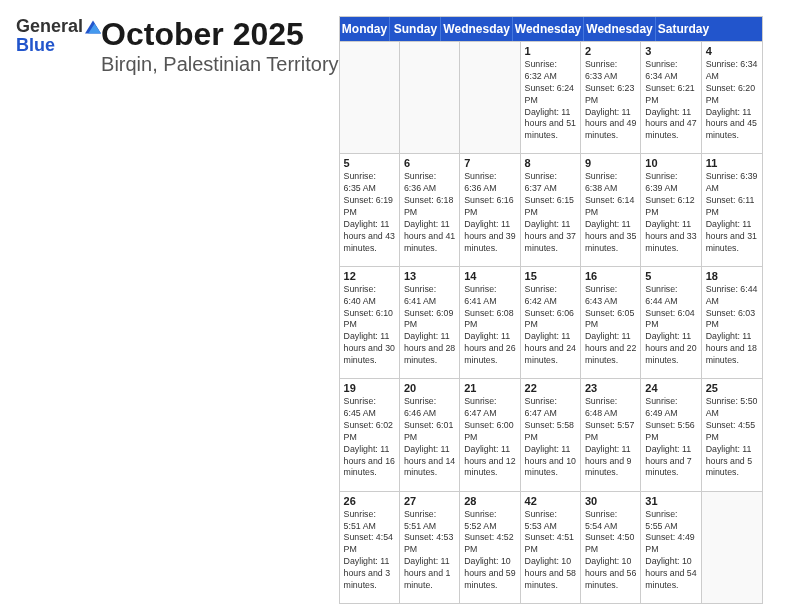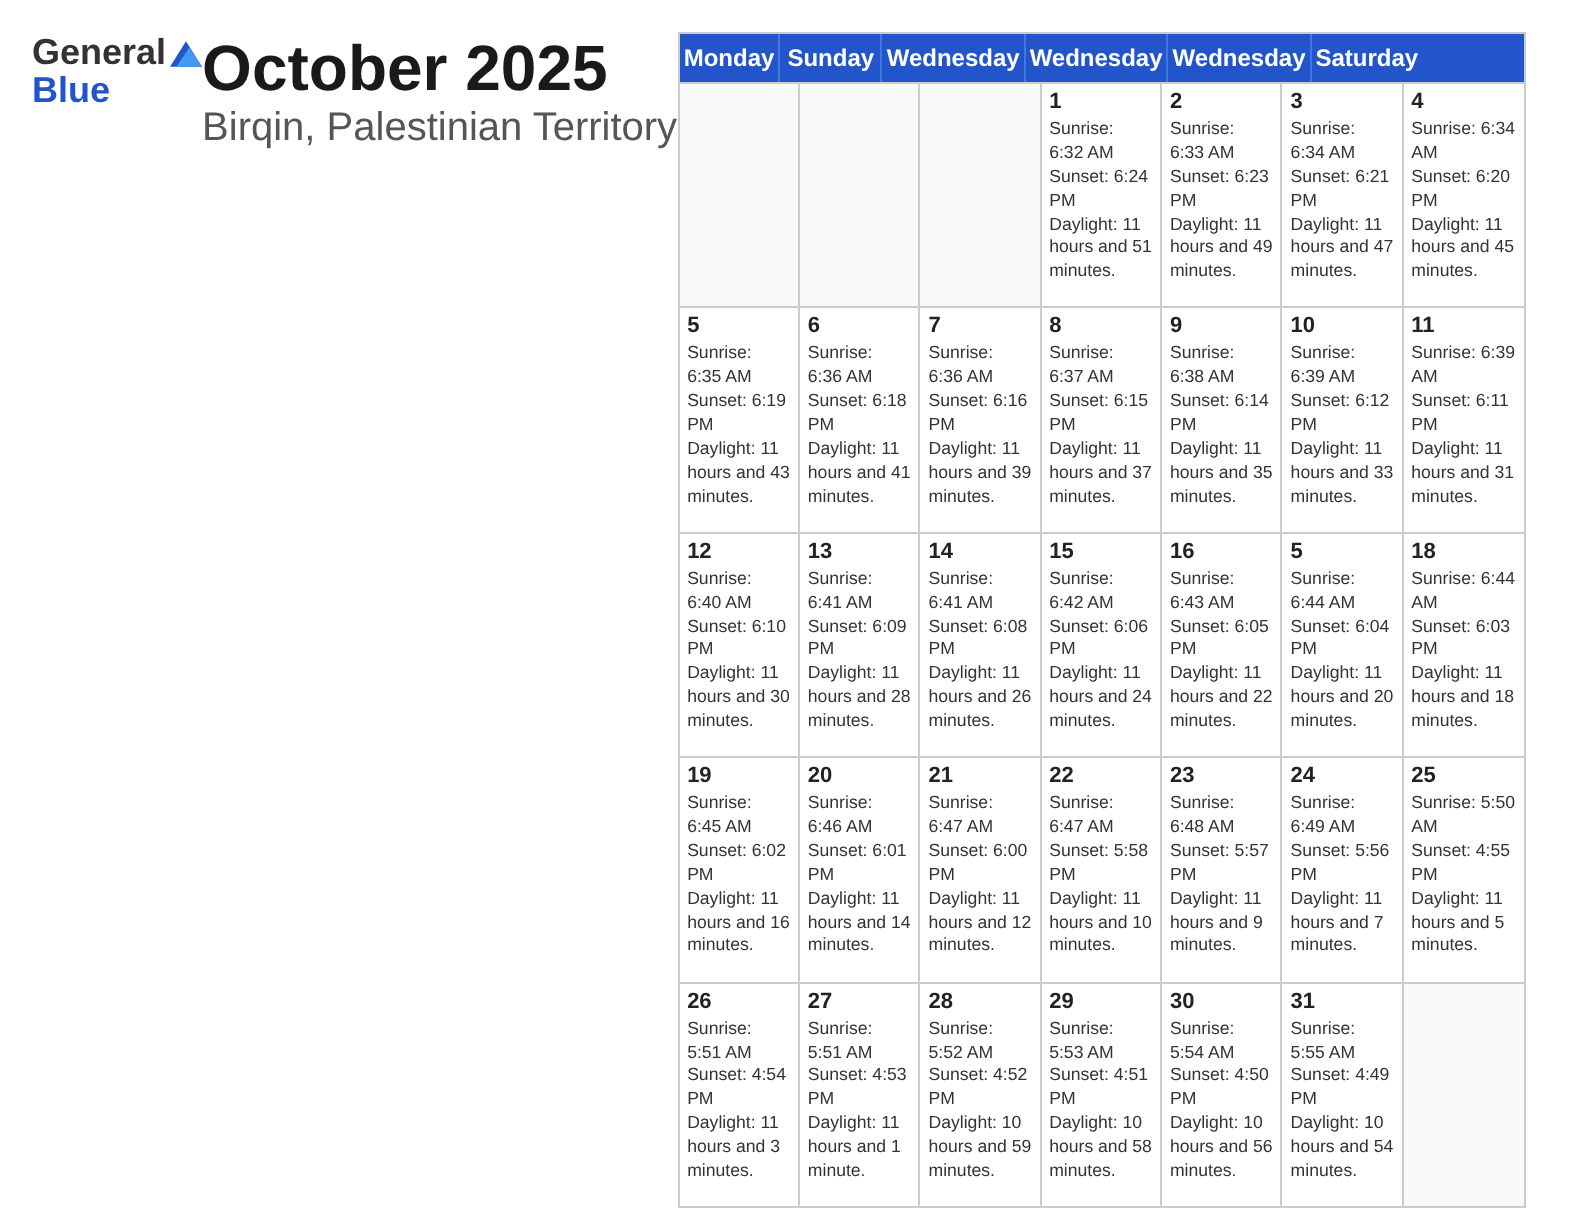--- a/index.html
+++ b/index.html
@@ -259,21 +259,21 @@
           </div>
           <div class="cal-cell">
             <div class="day-num">27</div>
             <div class="cell-info">Sunrise: 5:51 AM<br>Sunset: 4:53 PM<br>Daylight: 11 hours and 1 minute.</div>
           </div>
           <div class="cal-cell">
             <div class="day-num">28</div>
             <div class="cell-info">Sunrise: 5:52 AM<br>Sunset: 4:52 PM<br>Daylight: 10 hours and 59 minutes.</div>
           </div>
           <div class="cal-cell">
-            <div class="day-num">29</div>
+            <div class="day-num">42</div>
             <div class="cell-info">Sunrise: 5:53 AM<br>Sunset: 4:51 PM<br>Daylight: 10 hours and 58 minutes.</div>
           </div>
           <div class="cal-cell">
             <div class="day-num">30</div>
             <div class="cell-info">Sunrise: 5:54 AM<br>Sunset: 4:50 PM<br>Daylight: 10 hours and 56 minutes.</div>
           </div>
           <div class="cal-cell">
             <div class="day-num">31</div>
             <div class="cell-info">Sunrise: 5:55 AM<br>Sunset: 4:49 PM<br>Daylight: 10 hours and 54 minutes.</div>
           </div>

